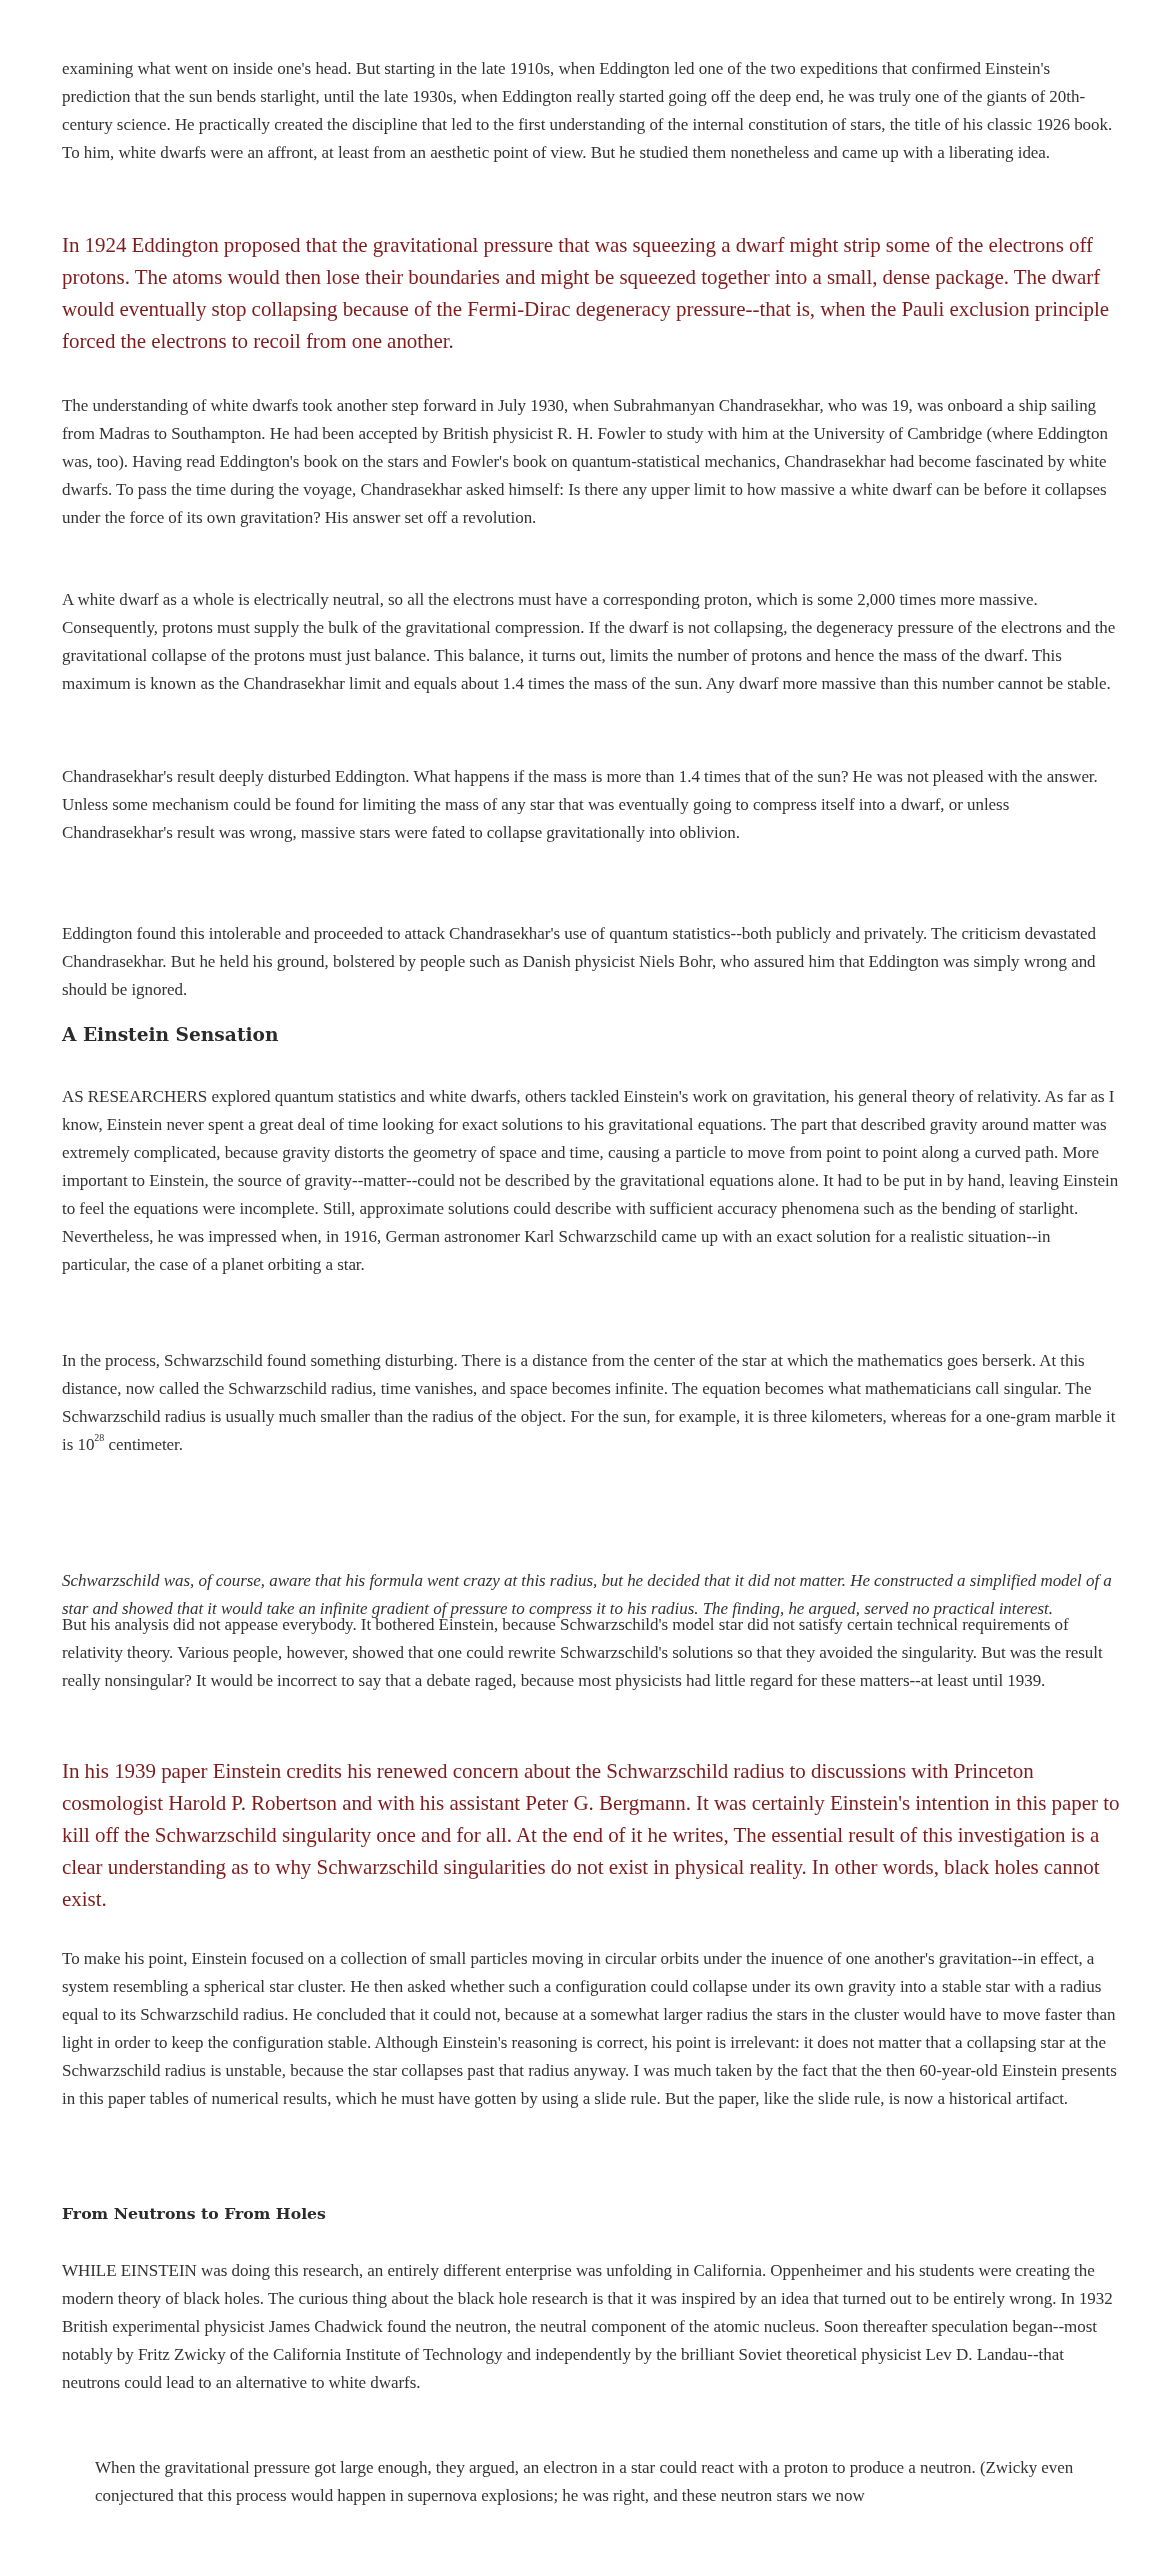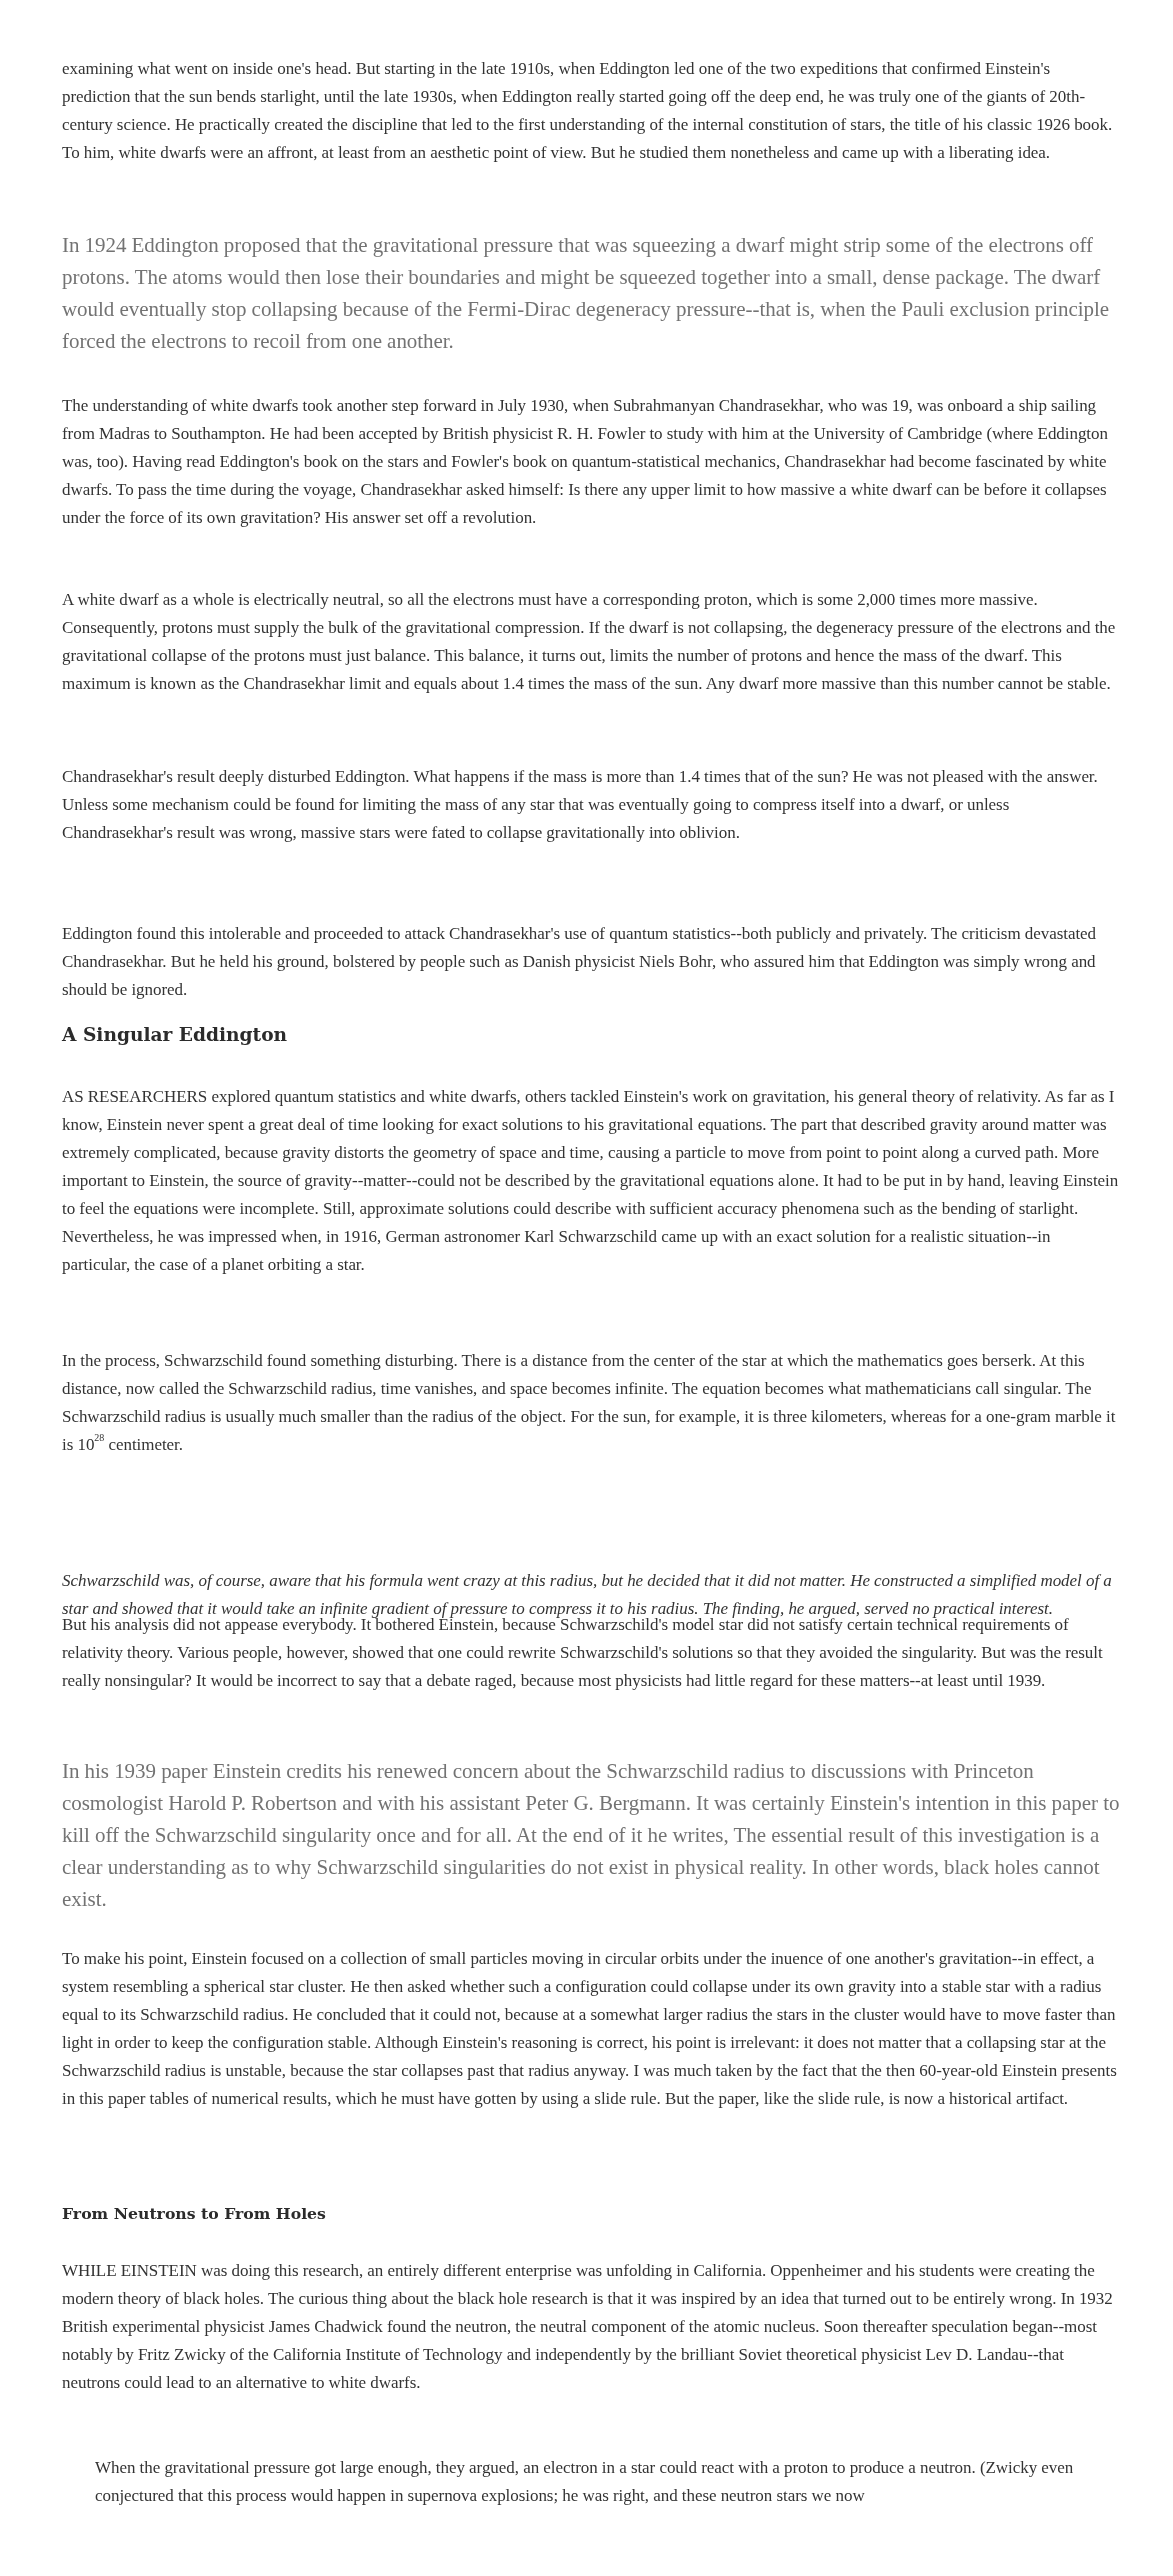--- a/index.html
+++ b/index.html
@@ -26,21 +26,21 @@
       margin: 0;
       font-family: "Liberation Serif", "DejaVu Serif", serif;
       font-size: 17px;
       line-height: 28px;
       color: #333333;
       letter-spacing: -0.05px;
     }
     .para.large {
       font-size: 21px;
       line-height: 32px;
-      color: #737373;
+      color: #7f1d1d;
     }
     .heading {
       position: absolute;
       left: 62px;
       margin: 0;
       font-family: "DejaVu Serif", "Liberation Serif", serif;
       font-weight: bold;
       color: #2b2b2b;
     }
     .heading.h2 {
@@ -68,21 +68,21 @@
   <p class="para large" style="top:229px;">In 1924 Eddington proposed that the gravitational pressure that was squeezing a dwarf might strip some of the electrons off protons. The atoms would then lose their boundaries and might be squeezed together into a small, dense package. The dwarf would eventually stop collapsing because of the Fermi-Dirac degeneracy pressure--that is, when the Pauli exclusion principle forced the electrons to recoil from one another.</p>
 
   <p class="para" style="top:392px;">The understanding of white dwarfs took another step forward in July 1930, when Subrahmanyan Chandrasekhar, who was 19, was onboard a ship sailing from Madras to Southampton. He had been accepted by British physicist R. H. Fowler to study with him at the University of Cambridge (where Eddington was, too). Having read Eddington's book on the stars and Fowler's book on quantum-statistical mechanics, Chandrasekhar had become fascinated by white dwarfs. To pass the time during the voyage, Chandrasekhar asked himself: Is there any upper limit to how massive a white dwarf can be before it collapses under the force of its own gravitation? His answer set off a revolution.</p>
 
   <p class="para" style="top:586px;">A white dwarf as a whole is electrically neutral, so all the electrons must have a corresponding proton, which is some 2,000 times more massive. Consequently, protons must supply the bulk of the gravitational compression. If the dwarf is not collapsing, the degeneracy pressure of the electrons and the gravitational collapse of the protons must just balance. This balance, it turns out, limits the number of protons and hence the mass of the dwarf. This maximum is known as the Chandrasekhar limit and equals about 1.4 times the mass of the sun. Any dwarf more massive than this number cannot be stable.</p>
 
   <p class="para" style="top:763px;">Chandrasekhar's result deeply disturbed Eddington. What happens if the mass is more than 1.4 times that of the sun? He was not pleased with the answer. Unless some mechanism could be found for limiting the mass of any star that was eventually going to compress itself into a dwarf, or unless Chandrasekhar's result was wrong, massive stars were fated to collapse gravitationally into oblivion.</p>
 
   <p class="para" style="top:920px;">Eddington found this intolerable and proceeded to attack Chandrasekhar's use of quantum statistics--both publicly and privately. The criticism devastated Chandrasekhar. But he held his ground, bolstered by people such as Danish physicist Niels Bohr, who assured him that Eddington was simply wrong and should be ignored.</p>
 
-  <h2 class="heading h2" style="top:1022px;">A Singular Eddington</h2>
+  <h2 class="heading h2" style="top:1022px;">A Einstein Sensation</h2>
 
   <p class="para" style="top:1083px;">AS RESEARCHERS explored quantum statistics and white dwarfs, others tackled Einstein's work on gravitation, his general theory of relativity. As far as I know, Einstein never spent a great deal of time looking for exact solutions to his gravitational equations. The part that described gravity around matter was extremely complicated, because gravity distorts the geometry of space and time, causing a particle to move from point to point along a curved path. More important to Einstein, the source of gravity--matter--could not be described by the gravitational equations alone. It had to be put in by hand, leaving Einstein to feel the equations were incomplete. Still, approximate solutions could describe with sufficient accuracy phenomena such as the bending of starlight. Nevertheless, he was impressed when, in 1916, German astronomer Karl Schwarzschild came up with an exact solution for a realistic situation--in particular, the case of a planet orbiting a star.</p>
 
   <p class="para" style="top:1347px;"><span>In the process, Schwarzschild found something disturbing. There is a distance from the center of the star at which the mathematics goes berserk. At this distance, now called the Schwarzschild radius, time vanishes, and space becomes infinite. The equation becomes what mathematicians call singular. The Schwarzschild radius is usually much smaller than the radius of the object. For the sun, for example, it is three kilometers, whereas for a one-gram marble it is 10</span><sup>28</sup><span> centimeter.</span></p>
 
   <p class="para" style="top:1567px;font-style:italic;">Schwarzschild was, of course, aware that his formula went crazy at this radius, but he decided that it did not matter. He constructed a simplified model of a star and showed that it would take an infinite gradient of pressure to compress it to his radius. The finding, he argued, served no practical interest.</p>
 
   <p class="para" style="top:1611px;">But his analysis did not appease everybody. It bothered Einstein, because Schwarzschild's model star did not satisfy certain technical requirements of relativity theory. Various people, however, showed that one could rewrite Schwarzschild's solutions so that they avoided the singularity. But was the result really nonsingular? It would be incorrect to say that a debate raged, because most physicists had little regard for these matters--at least until 1939.</p>
 
   <p class="para large" style="top:1755px;">In his 1939 paper Einstein credits his renewed concern about the Schwarzschild radius to discussions with Princeton cosmologist Harold P. Robertson and with his assistant Peter G. Bergmann. It was certainly Einstein's intention in this paper to kill off the Schwarzschild singularity once and for all. At the end of it he writes, The essential result of this investigation is a clear understanding as to why Schwarzschild singularities do not exist in physical reality. In other words, black holes cannot exist.</p>

